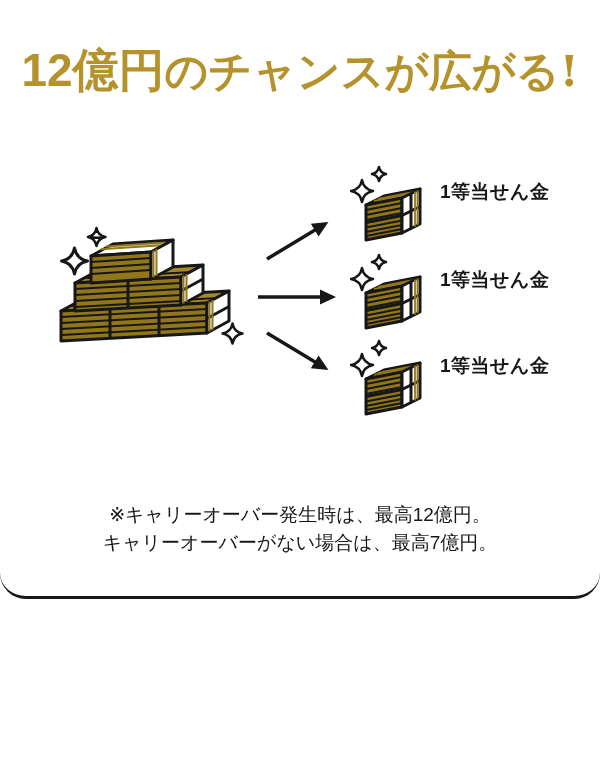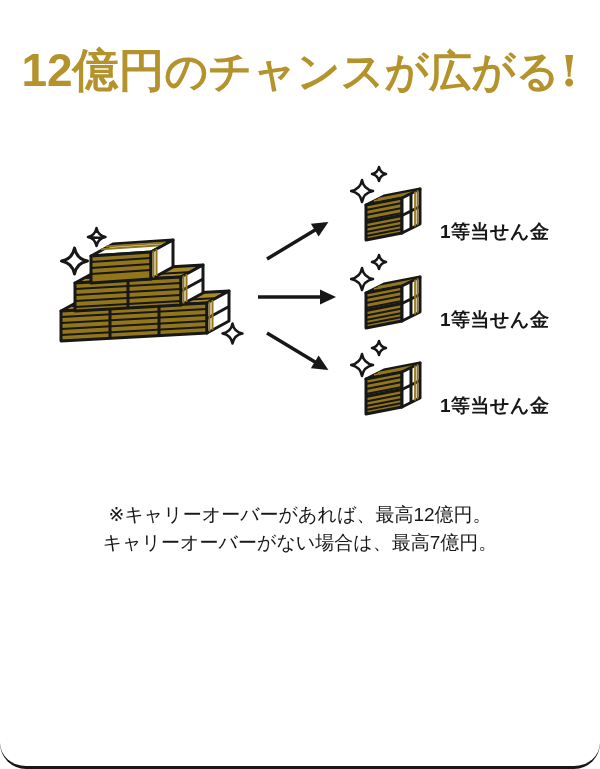--- a/index.html
+++ b/index.html
@@ -2,32 +2,32 @@
 <html style="--gold: #B5932C; --money-gold: #92761A; --money-gold-light: #A8892A; --ink: #171717;"><head>
 <meta charset="utf-8">
 <style>
   :root{
     --gold:#B5932C; --money-gold:#92761A; --money-gold-light:#A8892A; --ink:#171717;
   }
   *{box-sizing:border-box;}
   html,body{margin:0;padding:0;background:#fff;}
   body{font-family:"Liberation Sans","DejaVu Sans",sans-serif;color:var(--ink);}
   .card{
-    width:600px;height:769px;background:#fff;margin:0 auto;
+    width:600px;height:599px;background:#fff;margin:0 auto;
     border-radius:26px;border-bottom:3px solid var(--ink);overflow:hidden;
   }
   
   .title{margin:42px 0 0;text-align:center;color:var(--gold);white-space:nowrap;font-size:46px;line-height:56px;}
   .t-amount{font-family:"Liberation Sans","DejaVu Sans",sans-serif;font-weight:700;}
   .t-rest{font-family:"DejaVu Serif","Liberation Serif",serif;font-weight:700;font-size:43px;}
   
   .illustration{position:relative;width:520px;height:300px;margin:52px auto 0;}
   .pyramid{position:absolute;left:15px;top:75px;}
   .arrows{position:absolute;left:0;top:0;}
-  .prize-row{position:absolute;left:310px;width:240px;display:flex;align-items:flex-end;}
+  .prize-row{position:absolute;left:310px;width:240px;display:flex;align-items:flex-start;}
   .prize-row.r1{top:14px;} .prize-row.r2{top:102px;} .prize-row.r3{top:188px;}
   .prize-label{font-size:19px;font-weight:700;margin-left:6px;margin-top:14px;white-space:nowrap;letter-spacing:0.5px;}
   
   .face-gold{fill:var(--money-gold);stroke:var(--ink);stroke-width:3;stroke-linejoin:round;}
   .face-top{fill:var(--money-gold-light);stroke:var(--ink);stroke-width:3;stroke-linejoin:round;}
   .face-white{fill:#fff;stroke:var(--ink);stroke-width:3;stroke-linejoin:round;}
   .stripe{stroke:var(--ink);stroke-width:2;fill:none;}
   .stripe-thick{stroke:var(--ink);stroke-width:3;fill:none;}
   .stripe-gold{stroke:var(--money-gold);stroke-width:2;fill:none;}
   .stripe-gold-thin{stroke:var(--money-gold);stroke-width:1.8;fill:none;}
@@ -147,17 +147,17 @@
       </svg>
       <span class="prize-label">1等当せん金</span>
     </div>
 
   </div>
 
   <div class="summary">
   </div>
 
   <div class="notes">
-    <p>※キャリーオーバーがあれば、最高12億円。</p>
+    <p>※キャリーオーバー発生時は、最高12億円。</p>
     <p>キャリーオーバーがない場合は、最高7億円。</p>
   </div>
 
 </div>
 
 </body></html>

